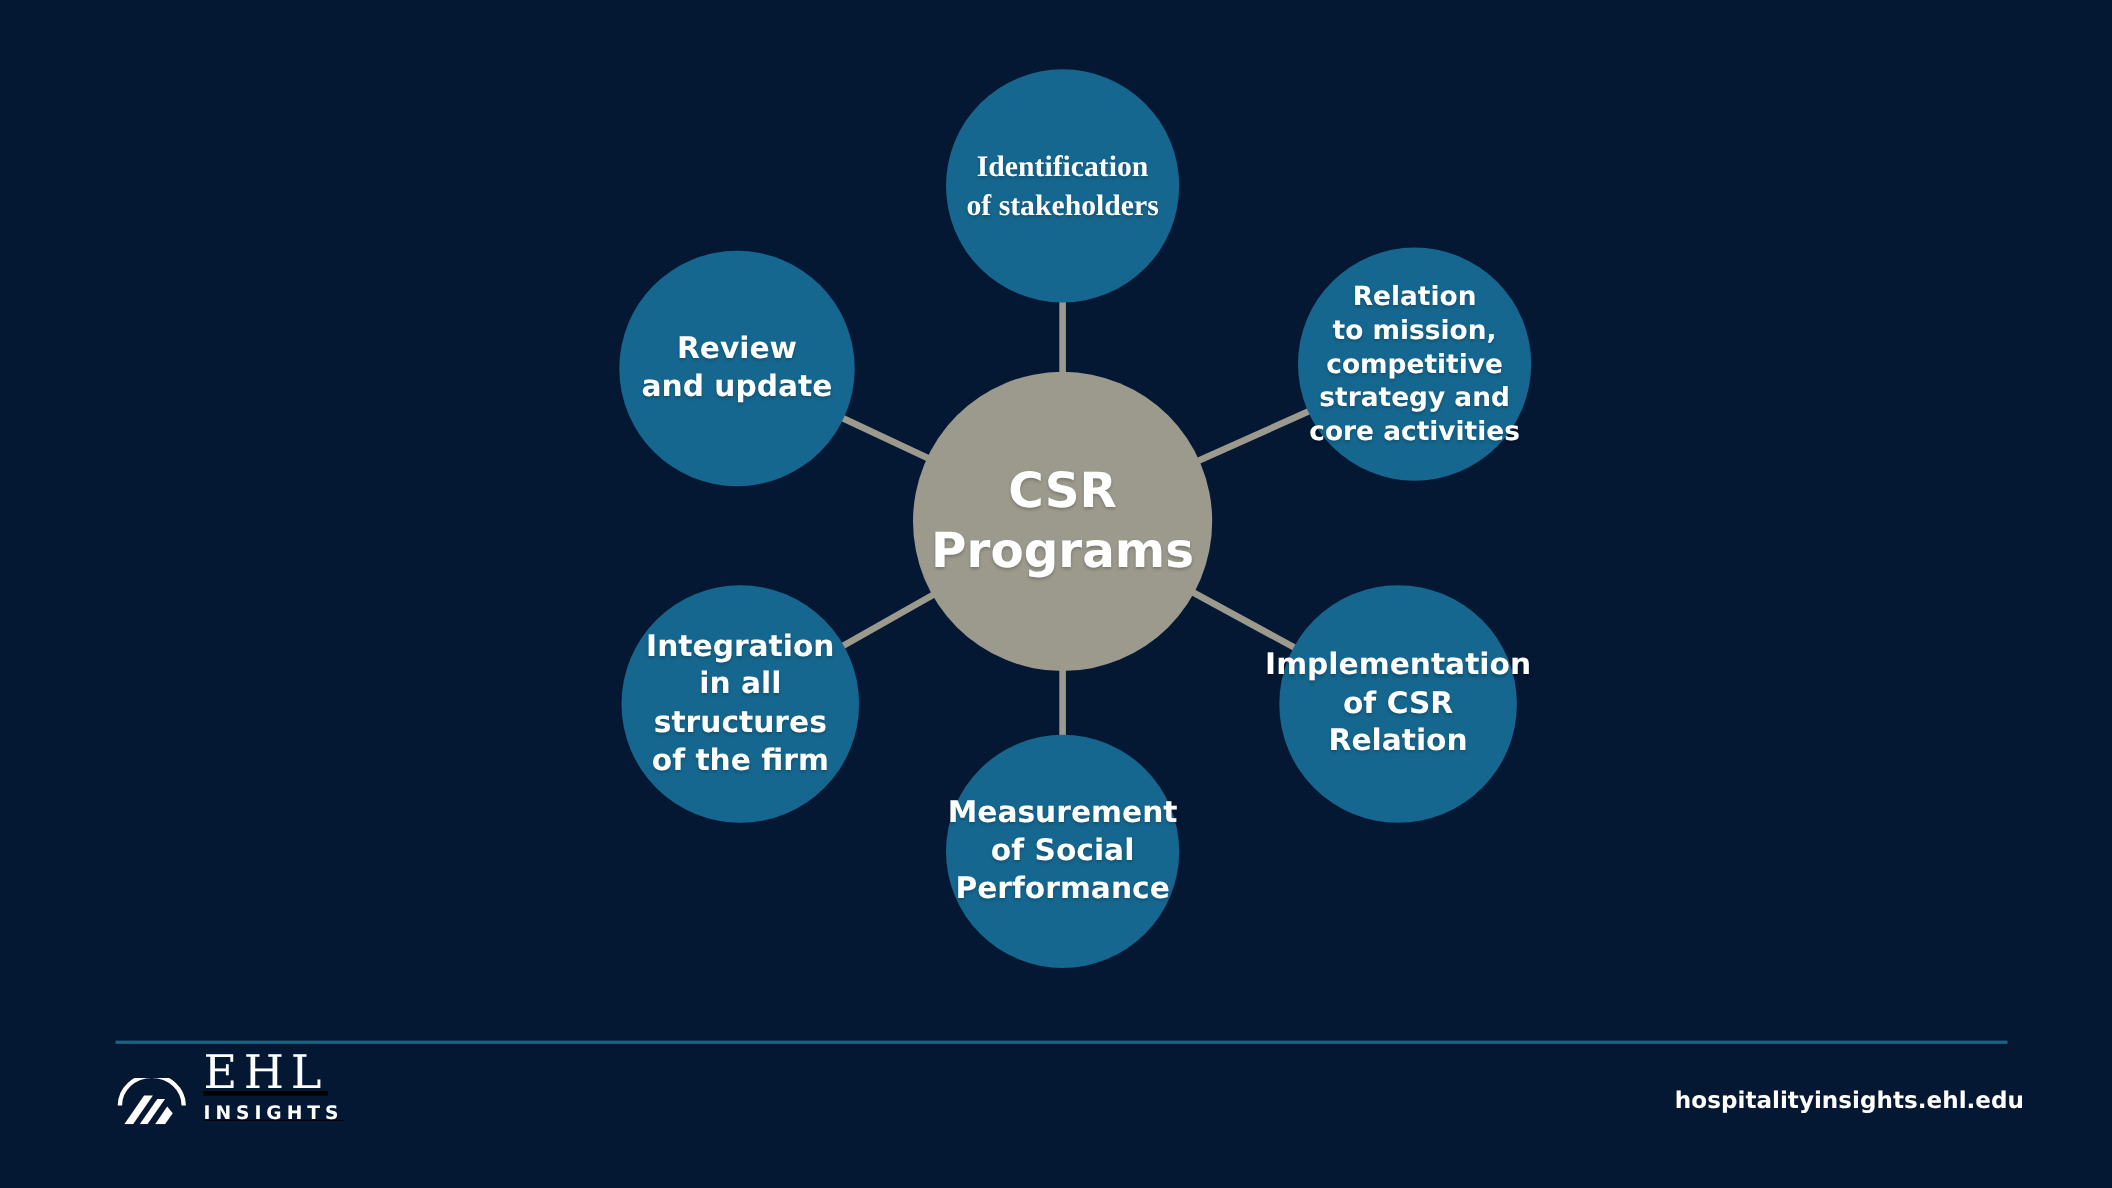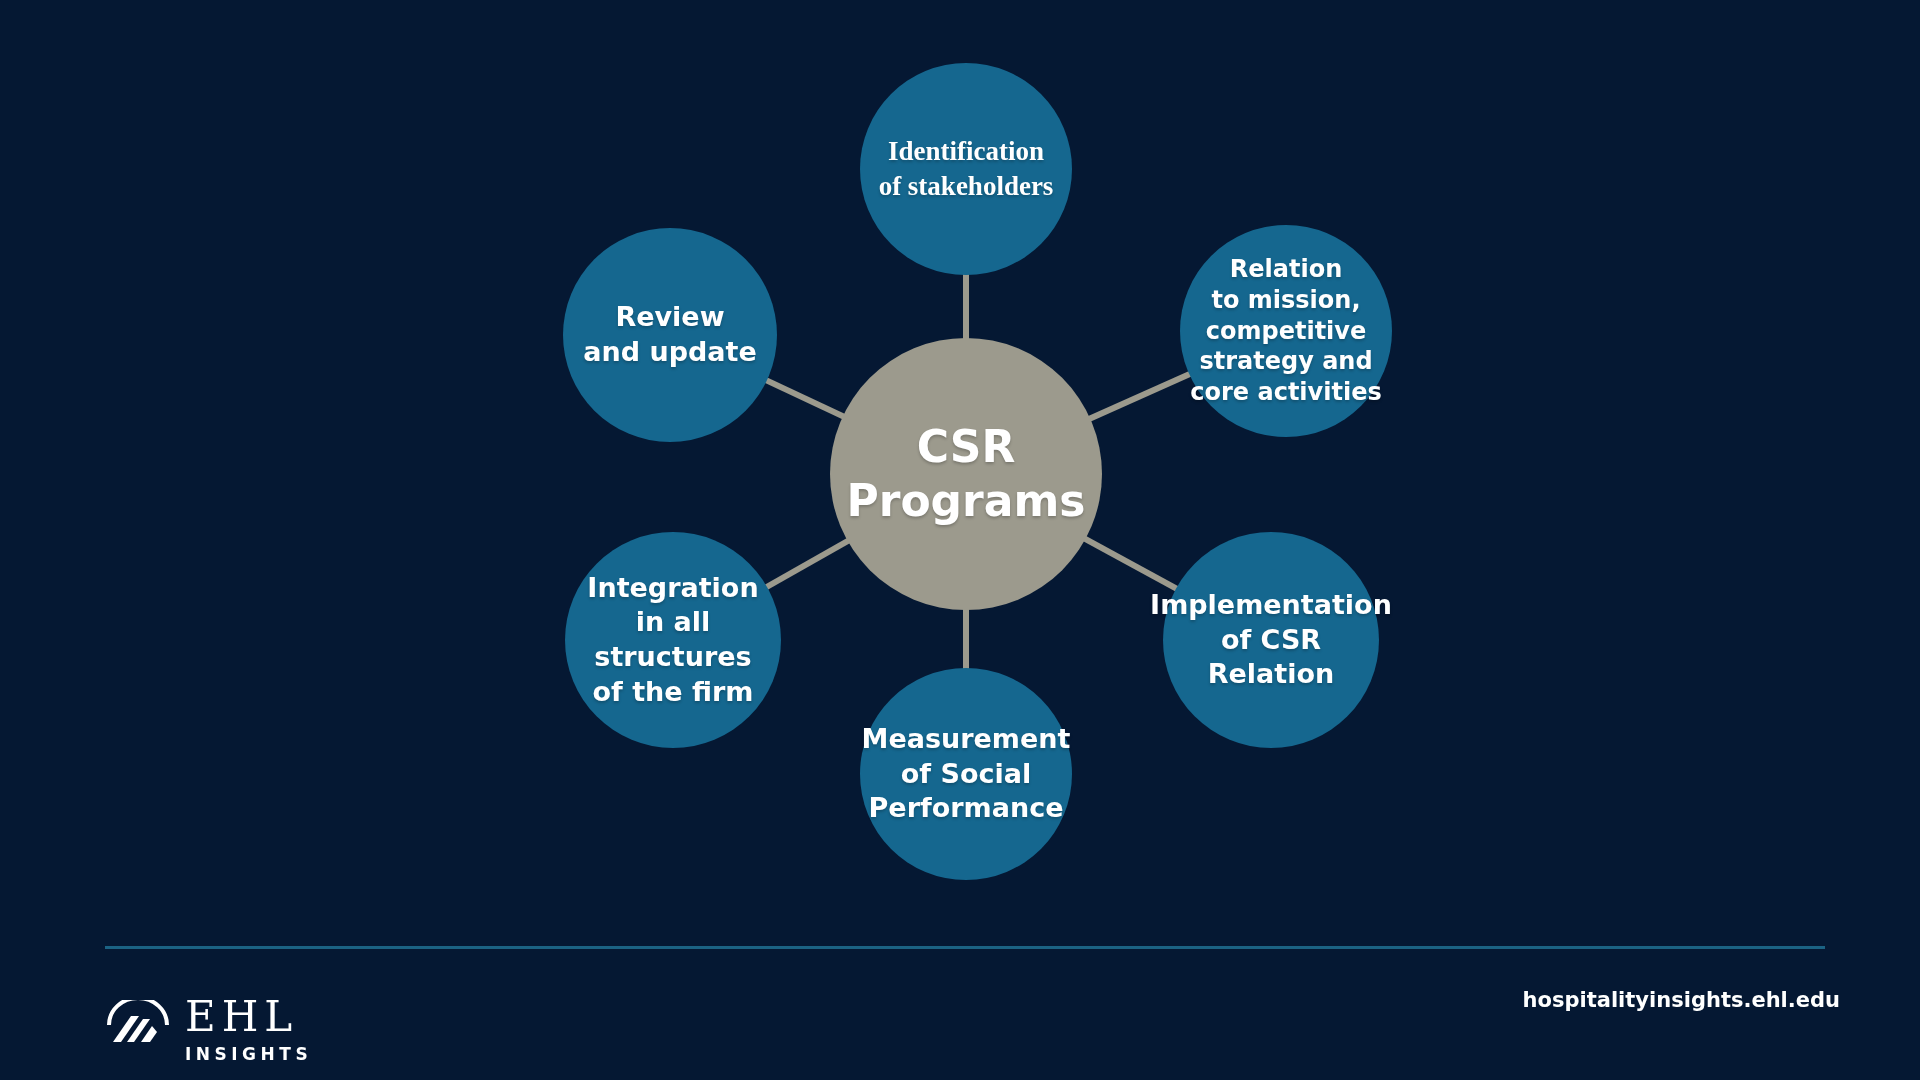--- a/index.html
+++ b/index.html
@@ -36,21 +36,21 @@
   .node-bottom-right{left:1163px;top:532px;width:216px;height:216px;}
   .node-bottom     {left:860px; top:668px; width:212px;height:212px;}
   .node-bottom-left{left:565px; top:532px; width:216px;height:216px;}
   .node-top-left   {left:563px; top:228px; width:214px;height:214px;}
   .node-center     {left:830px; top:338px; width:272px;height:272px;}
 
   .footer-divider{
     position:absolute;left:105px;top:946px;width:1720px;height:3px;
     background:var(--divider-teal);
   }
-  .footer-logo{position:absolute;left:105px;top:996px;display:flex;align-items:flex-start;}
+  .footer-logo{position:absolute;left:105px;top:954px;display:flex;align-items:flex-end;text-decoration:underline;}
   .logo-emblem{width:66px;height:42px;margin-right:14px;margin-top:4px;}
   .logo-text{display:flex;flex-direction:column;}
   .logo-brand{
     font-family:"DejaVu Serif","Liberation Serif",serif;
     color:var(--text-white);font-size:42px;line-height:1.0;
     letter-spacing:6px;font-weight:400;
   }
   .logo-sub{
     color:var(--text-white);font-size:17px;letter-spacing:4.5px;
     font-weight:600;margin-top:6px;

